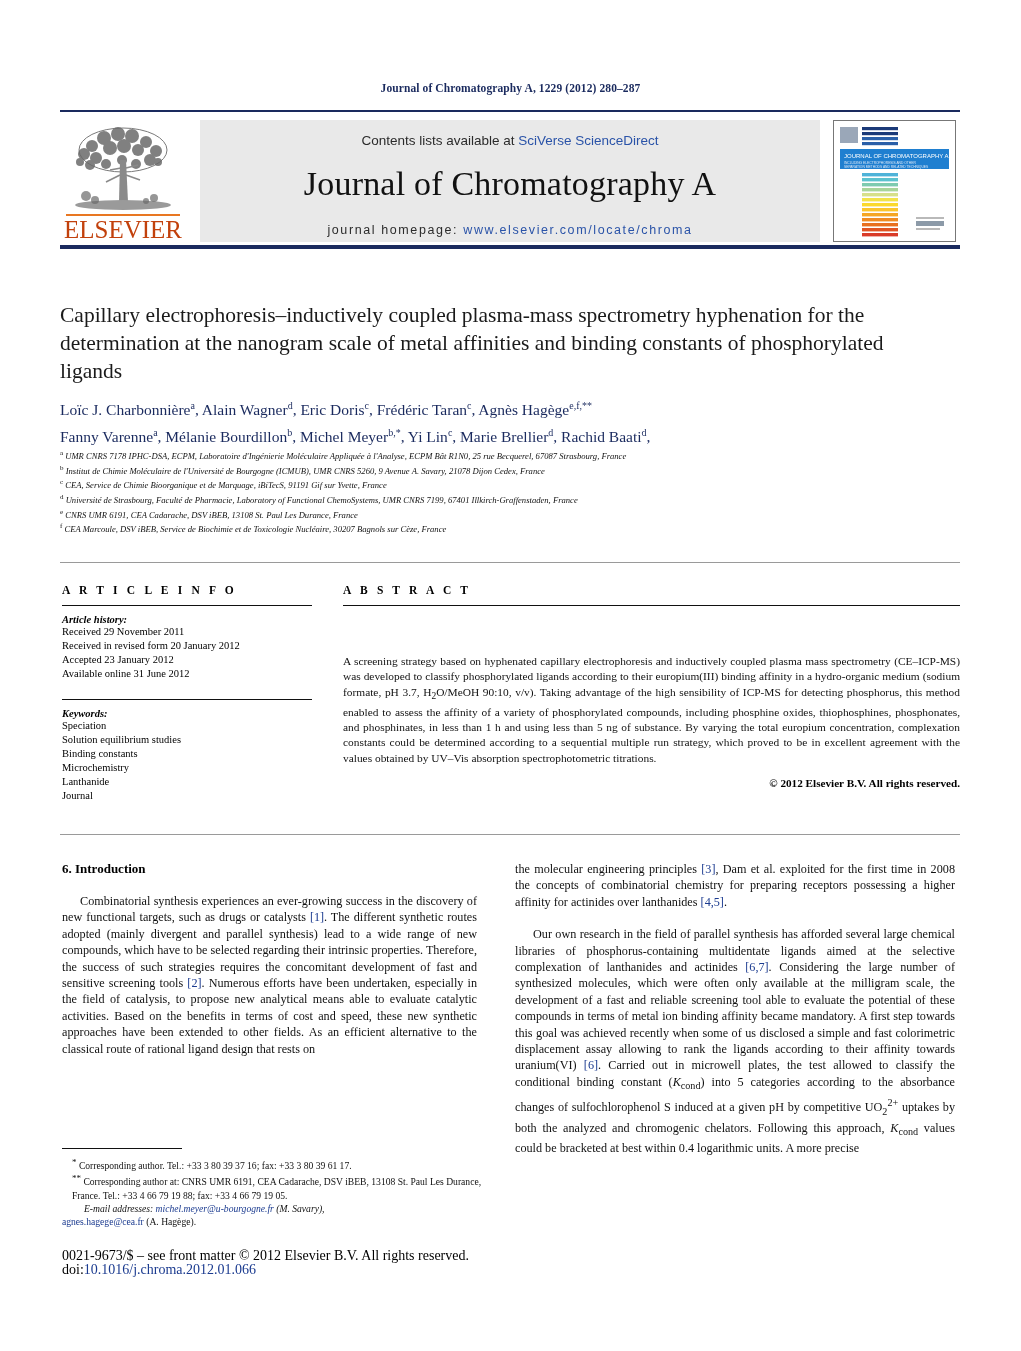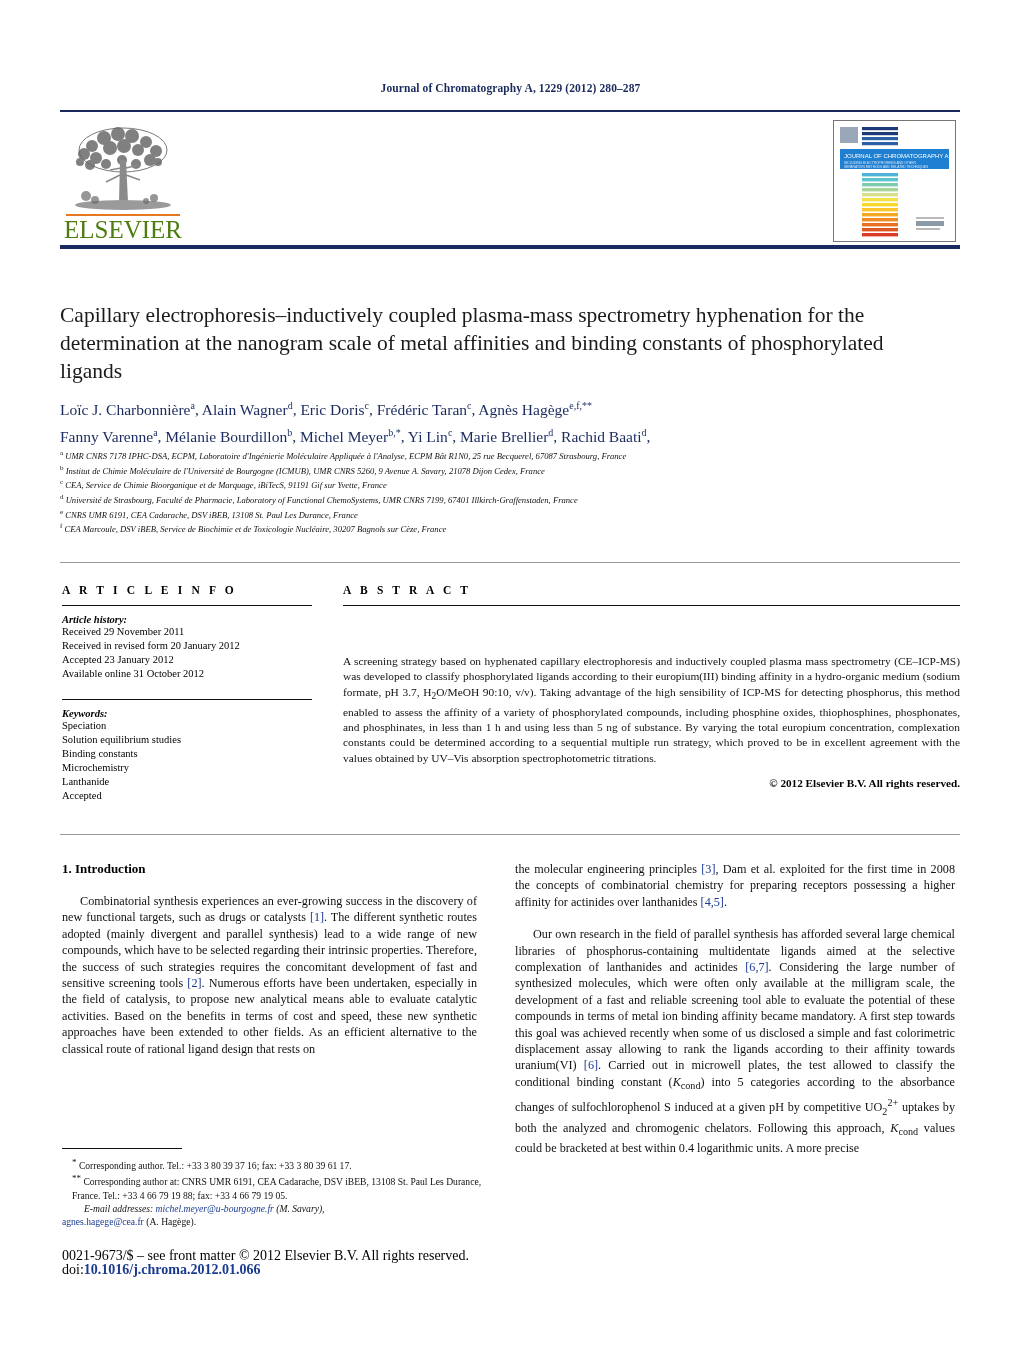--- a/index.html
+++ b/index.html
@@ -53,21 +53,21 @@
   }
   .tree-svg { display:block; }
   .elsevier-word {
     position: absolute;
     left: 0; bottom: 0px;
     width: 122px;
     text-align: center;
     font-family: "Liberation Serif", serif;
     font-size: 25px;
     letter-spacing: 0px;
-    color: #4d7c0f;
+    color: #c2410c;
     line-height: 1;
   }
   .elsevier-bar {
     position:absolute;
     left: 4px; bottom: 26px;
     width: 114px; height: 2px;
     background: #E87722;
   }
 
   .contents-box {
@@ -244,21 +244,21 @@
   .footnotes .email { color: #1a3a8f; }
   .footnotes .em-label { font-style: italic; padding-left: 22px; }
 
   .imprint {
     position: absolute;
     left: 62px; top: 1233px;
     width: 430px;
     font-size: 14px;
     line-height: 14px;
   }
-  .imprint .doi-link { color: #1a3a8f; font-weight: bold; }
+  .imprint .doi-link { color: #1a3a8f; }
 </style>
 </head>
 <body>
 
 <div class="page">
 
   <div class="running-head">Journal of Chromatography A, 1229 (2012) 280–287</div>
 
   <div class="rule-top"></div>
   <div class="rule-bottom"></div>
@@ -295,20 +295,29 @@
             <circle cx="33" cy="80" r="4"></circle>
             <circle cx="92" cy="78" r="4"></circle>
           <circle cx="84" cy="81" r="3"></circle>
         </g>
       </g>
     </svg>
     <div class="elsevier-bar"></div>
     <div class="elsevier-word">ELSEVIER</div>
   </div>
 
+  <div class="contents-box">
+    <div class="contents-line">
+      <span>Contents lists available at </span><a href="#">SciVerse ScienceDirect</a>
+    </div>
+    <div class="journal-name">Journal of Chromatography A</div>
+    <div class="homepage-line">
+      <span>journal homepage: </span><span class="url">www.elsevier.com/locate/chroma</span>
+    </div>
+  </div>
 
   <div class="cover-thumb">
     <svg width="121" height="120" viewBox="0 0 121 120">
       <rect x="0" y="0" width="121" height="120" fill="#ffffff"></rect>
       <rect x="6" y="6" width="18" height="16" fill="#9aa7b8"></rect>
       <g>
         <rect x="28" y="6" width="36" height="3.2" fill="#1b3a78"></rect>
         <rect x="28" y="11" width="36" height="3.2" fill="#1b3a78"></rect>
         <rect x="28" y="16" width="36" height="3.2" fill="#2a5fa8"></rect>
         <rect x="28" y="21" width="36" height="3.2" fill="#2a5fa8"></rect>
@@ -359,40 +368,40 @@
   <div class="sec-rule"></div>
   <div class="sec-rule2"></div>
 
   <div class="info-col">
     <div class="sec-head">A R T I C L E    I N F O</div>
     <div class="hr-thin"></div>
     <div class="info-label">Article history:</div>
     <div class="info-line">Received 29 November 2011</div>
     <div class="info-line">Received in revised form 20 January 2012</div>
     <div class="info-line">Accepted 23 January 2012</div>
-    <div class="info-line">Available online 31 October 2012</div>
+    <div class="info-line">Available online 31 June 2012</div>
     <div class="hr-thin" style="margin-top:18px"></div>
     <div class="info-label">Keywords:</div>
     <div class="info-line">Speciation</div>
     <div class="info-line">Solution equilibrium studies</div>
     <div class="info-line">Binding constants</div>
     <div class="info-line">Microchemistry</div>
     <div class="info-line">Lanthanide</div>
-    <div class="info-line">Accepted</div>
+    <div class="info-line">Journal</div>
   </div>
 
   <div class="abs-col">
     <div class="sec-head">A B S T R A C T</div>
     <div class="hr-thin"></div>
     <div class="abs-body">A screening strategy based on hyphenated capillary electrophoresis and inductively coupled plasma mass spectrometry (CE–ICP-MS) was developed to classify phosphorylated ligands according to their europium(III) binding affinity in a hydro-organic medium (sodium formate, pH 3.7, H<sub>2</sub>O/MeOH 90:10, v/v). Taking advantage of the high sensibility of ICP-MS for detecting phosphorus, this method enabled to assess the affinity of a variety of phosphorylated compounds, including phosphine oxides, thiophosphines, phosphonates, and phosphinates, in less than 1 h and using less than 5 ng of substance. By varying the total europium concentration, complexation constants could be determined according to a sequential multiple run strategy, which proved to be in excellent agreement with the values obtained by UV–Vis absorption spectrophotometric titrations.</div>
     <div class="abs-copy">© 2012 Elsevier B.V. All rights reserved.</div>
   </div>
 
   <div class="col-left">
-    <h2 class="secnum">1.  Introduction</h2>
+    <h2 class="secnum">6.  Introduction</h2>
     <p class="body">Combinatorial synthesis experiences an ever-growing success in the discovery of new functional targets, such as drugs or catalysts <span class="ref">[1]</span>. The different synthetic routes adopted (mainly divergent and parallel synthesis) lead to a wide range of new compounds, which have to be selected regarding their intrinsic properties. Therefore, the success of such strategies requires the concomitant development of fast and sensitive screening tools <span class="ref">[2]</span>. Numerous efforts have been undertaken, especially in the field of catalysis, to propose new analytical means able to evaluate catalytic activities. Based on the benefits in terms of cost and speed, these new synthetic approaches have been extended to other fields. As an efficient alternative to the classical route of rational ligand design that rests on</p>
   </div>
 
   <div class="col-right">
     <p class="body" style="text-indent:0">the molecular engineering principles <span class="ref">[3]</span>, Dam et al. exploited for the first time in 2008 the concepts of combinatorial chemistry for preparing receptors possessing a higher affinity for actinides over lanthanides <span class="ref">[4,5]</span>.</p>
     <p class="body">Our own research in the field of parallel synthesis has afforded several large chemical libraries of phosphorus-containing multidentate ligands aimed at the selective complexation of lanthanides and actinides <span class="ref">[6,7]</span>. Considering the large number of synthesized molecules, which were often only available at the milligram scale, the development of a fast and reliable screening tool able to evaluate the potential of these compounds in terms of metal ion binding affinity became mandatory. A first step towards this goal was achieved recently when some of us disclosed a simple and fast colorimetric displacement assay allowing to rank the ligands according to their affinity towards uranium(VI) <span class="ref">[6]</span>. Carried out in microwell plates, the test allowed to classify the conditional binding constant (<i>K</i><sub>cond</sub>) into 5 categories according to the absorbance changes of sulfochlorophenol S induced at a given pH by competitive UO<sub>2</sub><sup>2+</sup> uptakes by both the analyzed and chromogenic chelators. Following this approach, <i>K</i><sub>cond</sub> values could be bracketed at best within 0.4 logarithmic units. A more precise</p>
   </div>
 
   <div class="foot-rule"></div>
   <div class="footnotes">

